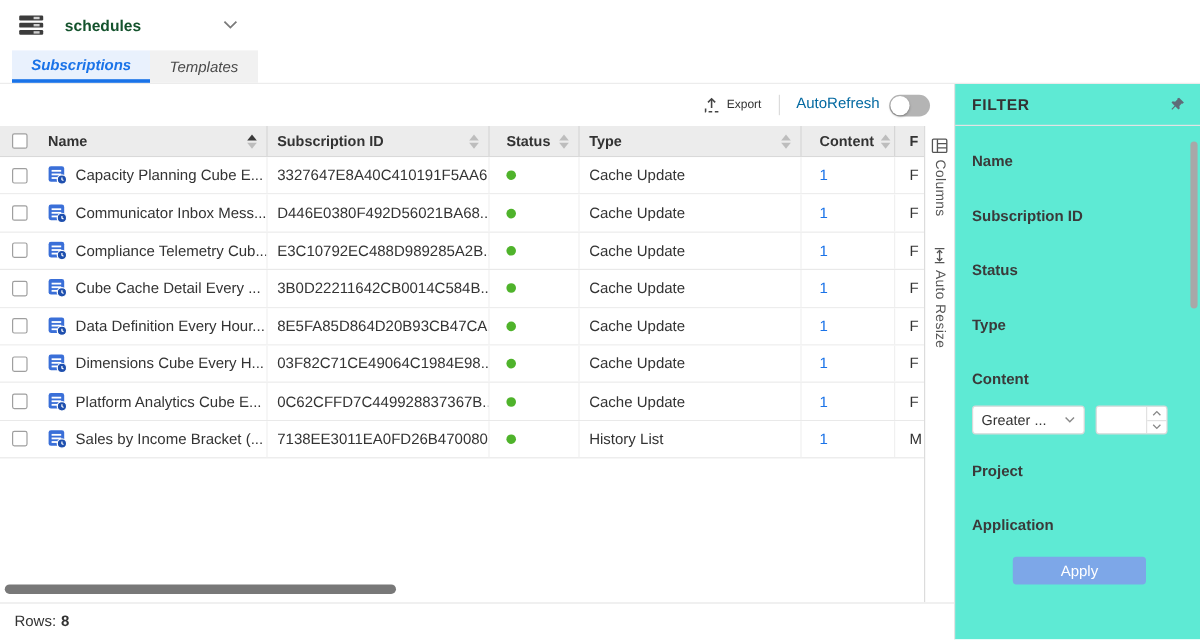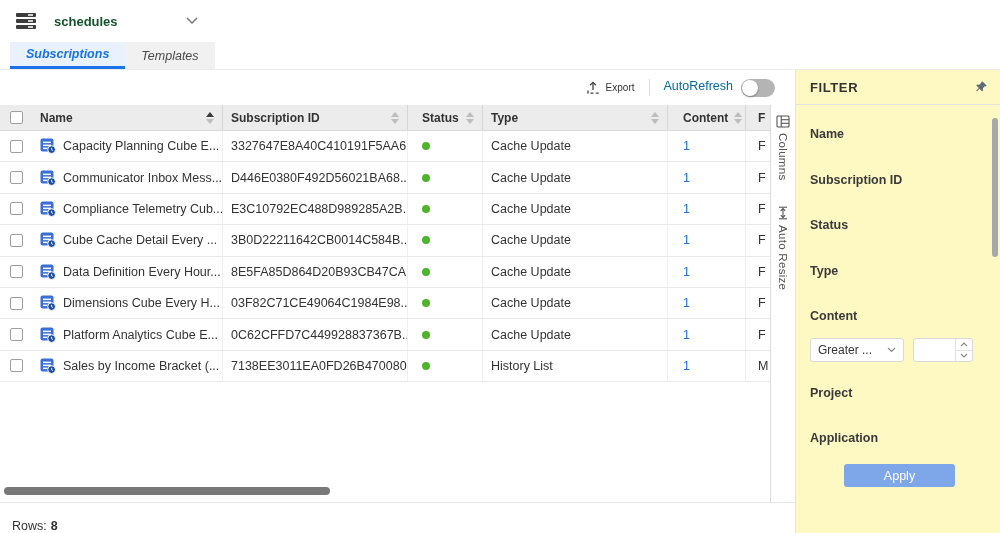--- a/index.html
+++ b/index.html
@@ -54,25 +54,25 @@
   .content-link { color:#1a73e8; cursor:pointer; }
 
   
   .rail { position:absolute; left:770px; top:35px; width:25px; height:397px; background:#fff; border-left:1px solid #dcdcdc; display:flex; flex-direction:column; align-items:center; padding-top:10px; }
   .rail-group { display:flex; flex-direction:column; align-items:center; gap:5px; cursor:pointer; color:#555; margin-bottom:26px; }
   .rail-text { writing-mode:vertical-rl; font-size:11.5px; letter-spacing:.3px; }
 
   
   .hscroll { position:absolute; left:0; top:416px; width:770px; height:10px; }
   .hscroll .thumb { position:absolute; left:4px; top:1px; width:326px; height:8px; border-radius:4px; background:#787878; }
-  .main-footer { position:absolute; left:0; top:432px; width:795px; height:31px; border-top:1px solid #e6e6e6; display:flex; align-items:flex-end; padding-left:12px; font-size:12.5px; color:#333; background:#fff; }
+  .main-footer { position:absolute; left:0; top:432px; width:795px; height:31px; border-top:1px solid #e6e6e6; display:flex; align-items:center; padding-left:12px; font-size:12.5px; color:#333; background:#fff; }
   .main-footer b { margin-left:4px; }
 
   
-  .filter { position:absolute; left:795px; top:70px; width:205px; height:463px; background:#fef9c3; border-left:1px solid #e3e3e3; }
+  .filter { position:absolute; left:795px; top:70px; width:205px; height:463px; background:#5eead4; border-left:1px solid #e3e3e3; }
   .filter-head { position:absolute; left:0; top:0; width:100%; height:35px; border-bottom:1px solid #e3e3e3; display:flex; align-items:center; padding:0 12px 0 14px; }
   .filter-title { font-size:13px; font-weight:bold; letter-spacing:.6px; color:#333; }
   .pin { margin-left:auto; cursor:pointer; }
   .f-label { position:absolute; left:14px; font-size:12.5px; font-weight:bold; color:#3a3a3a; cursor:pointer; }
   .f-scrollthumb { position:absolute; right:2px; top:48px; width:6px; height:139px; border-radius:3px; background:#a8a8a8; }
 
   .op-select { position:absolute; left:14px; top:268px; width:94px; height:24px; background:#fff; border:1px solid #d9d9d9; border-radius:3px; display:flex; align-items:center; padding:0 7px; font-size:12px; color:#333; cursor:pointer; }
   .op-select .chev { margin-left:auto; }
   .num-input { position:absolute; left:117px; top:268px; width:60px; height:24px; background:#fff; border:1px solid #d9d9d9; border-radius:3px; display:flex; }
   .num-field { flex:1; }

